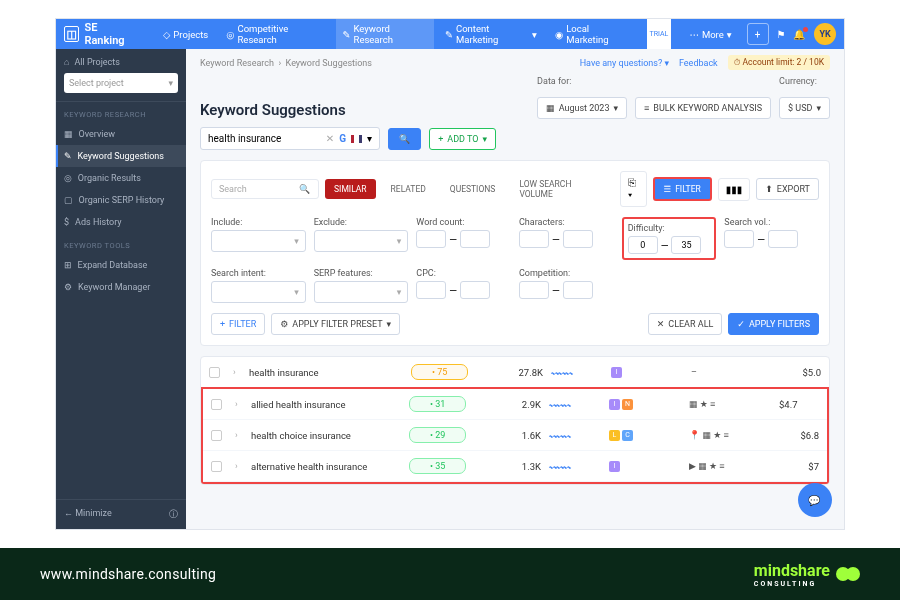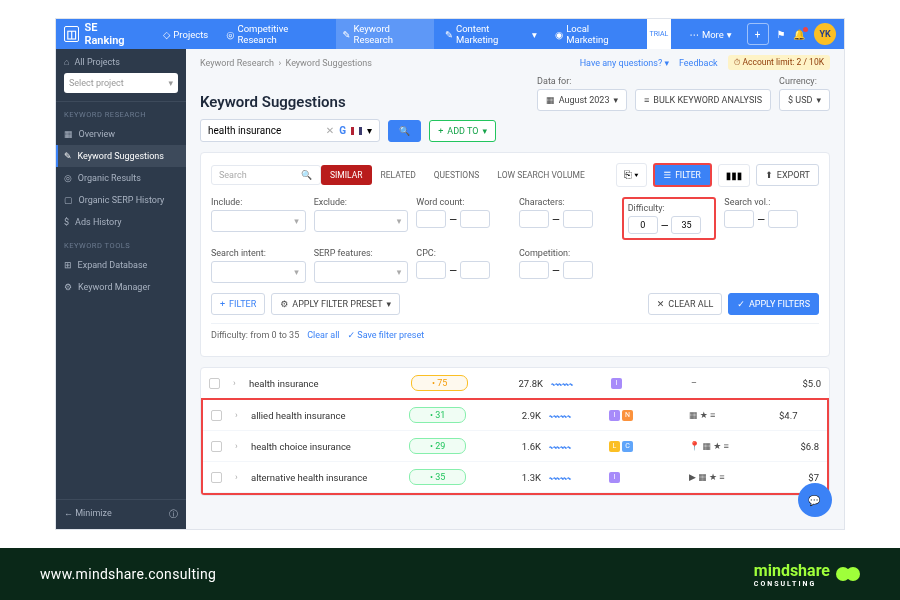--- a/index.html
+++ b/index.html
@@ -26,32 +26,32 @@
 .sb-item{padding:6px 8px;display:flex;align-items:center;gap:6px;cursor:pointer}
 .sb-item.active{background:#3d4a5b;color:#fff;border-left:2px solid #3b82f6;padding-left:6px}
 .sb-bottom{margin-top:auto;padding:8px;display:flex;justify-content:space-between;border-top:1px solid #3d4a5b}
 .main{flex:1;background:#f5f7fa;overflow:auto}
 .crumb{padding:6px 14px;display:flex;justify-content:space-between;align-items:center;font-size:9px;color:#888}
 .crumb-r{display:flex;gap:10px;align-items:center}
 .crumb-r a{color:#3b82f6;text-decoration:none}
 .limit{background:#fef3c7;padding:2px 6px;border-radius:3px;font-size:8.5px;color:#92400e}
 .headrow{padding:0 14px 8px;display:flex;align-items:flex-end;gap:8px}
 .title{font-size:15px;font-weight:600;color:#1e293b;margin-right:auto}
-.df-col{display:flex;flex-direction:column;gap:3px}
+.df-col{display:flex;flex-direction:column;gap:11px}
 .df-label{font-size:9px;color:#666}
 .searchrow{padding:0 14px 10px;display:flex;gap:8px;align-items:center}
 .kw-input{flex:0 0 180px;background:#fff;border:1px solid #d1d9e6;border-radius:3px;padding:5px 7px;display:flex;align-items:center;gap:5px;font-size:10px}
 .kw-input .x{color:#aaa;cursor:pointer}
 .flag{display:inline-flex;gap:1px}
 .flag span{width:3px;height:8px}
 .btn{padding:5px 8px;border-radius:3px;border:1px solid #d1d9e6;background:#fff;font-size:9px;cursor:pointer;display:inline-flex;align-items:center;gap:4px;color:#444}
 .btn.blue{background:#3b82f6;color:#fff;border-color:#3b82f6}
 .btn.green{border-color:#22c55e;color:#16a34a}
 .panel{margin:0 14px 10px;background:#fff;border:1px solid #e5e9f0;border-radius:4px;padding:10px}
-.tabs{display:flex;align-items:center}
+.tabs{display:flex;gap:6px;align-items:center}
 .tab{padding:5px 9px;font-size:8.5px;color:#666;border-radius:3px;cursor:pointer}
 .tab.active{background:#b91c1c;color:#fff}
 .search-mini{border:1px solid #e5e9f0;border-radius:3px;padding:4px 7px;width:110px;color:#aaa;font-size:9px;display:flex;justify-content:space-between}
 .tabs-r{margin-left:auto;display:flex;gap:6px;align-items:center}
 .filter-btn{border:2px solid #ef4444;background:#3b82f6;color:#fff;padding:5px 9px;border-radius:3px;font-size:8.5px;display:flex;gap:4px;align-items:center}
 .view-btn{padding:5px 7px;border:1px solid #e5e9f0;border-radius:3px}
 .filters{display:grid;grid-template-columns:repeat(6,1fr);gap:8px;margin-top:10px}
 .fcol{display:flex;flex-direction:column;gap:3px}
 .flabel{font-size:9px;color:#555}
 .fsel{border:1px solid #d1d9e6;border-radius:3px;padding:4px 6px;font-size:9px;color:#aaa;background:#fff;height:22px;display:flex;align-items:center;justify-content:flex-end}
@@ -265,25 +265,20 @@
      <div class="ar-l">
       <div class="btn" style="color:#3b82f6">+ <span>FILTER</span></div>
       <div class="btn">⚙ <span>APPLY FILTER PRESET</span> ▾</div>
      </div>
      <div class="ar-r">
       <div class="btn">✕ <span>CLEAR ALL</span></div>
       <div class="btn blue">✓ <span>APPLY FILTERS</span></div>
      </div>
     </div>
 
-    <div class="preset-row">
-     <span>Difficulty: from 0 to 35</span>
-     <a>Clear all</a>
-     <a>✓ <span>Save filter preset</span></a>
-    </div>
    </div>
 
    <div class="table">
     <div id="rows">
             <div class="trow">
               <div class="cb"></div>
   <div class="chev">›</div>
   <div>health insurance</div>
   <div><span class="diff-badge d-orange">• 75</span></div>
   <div style="text-align:right;padding-right:8px">27.8K</div>

